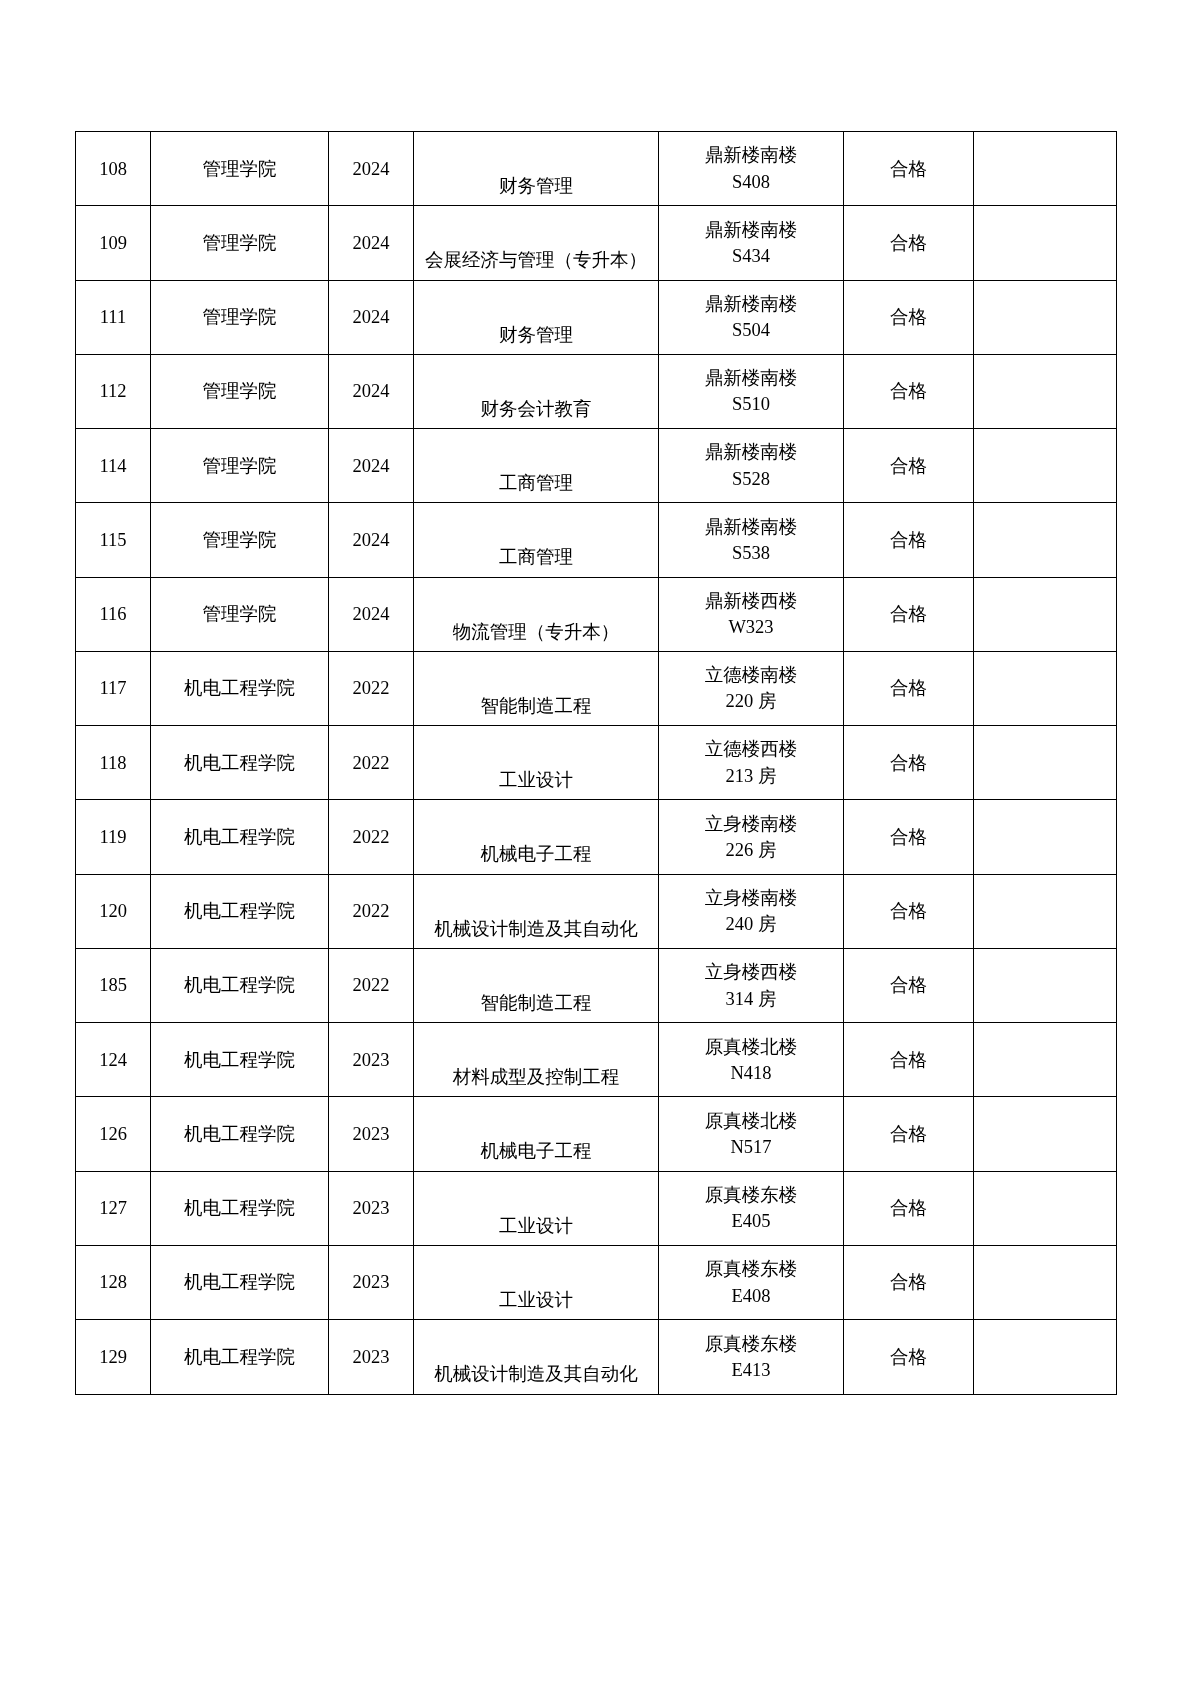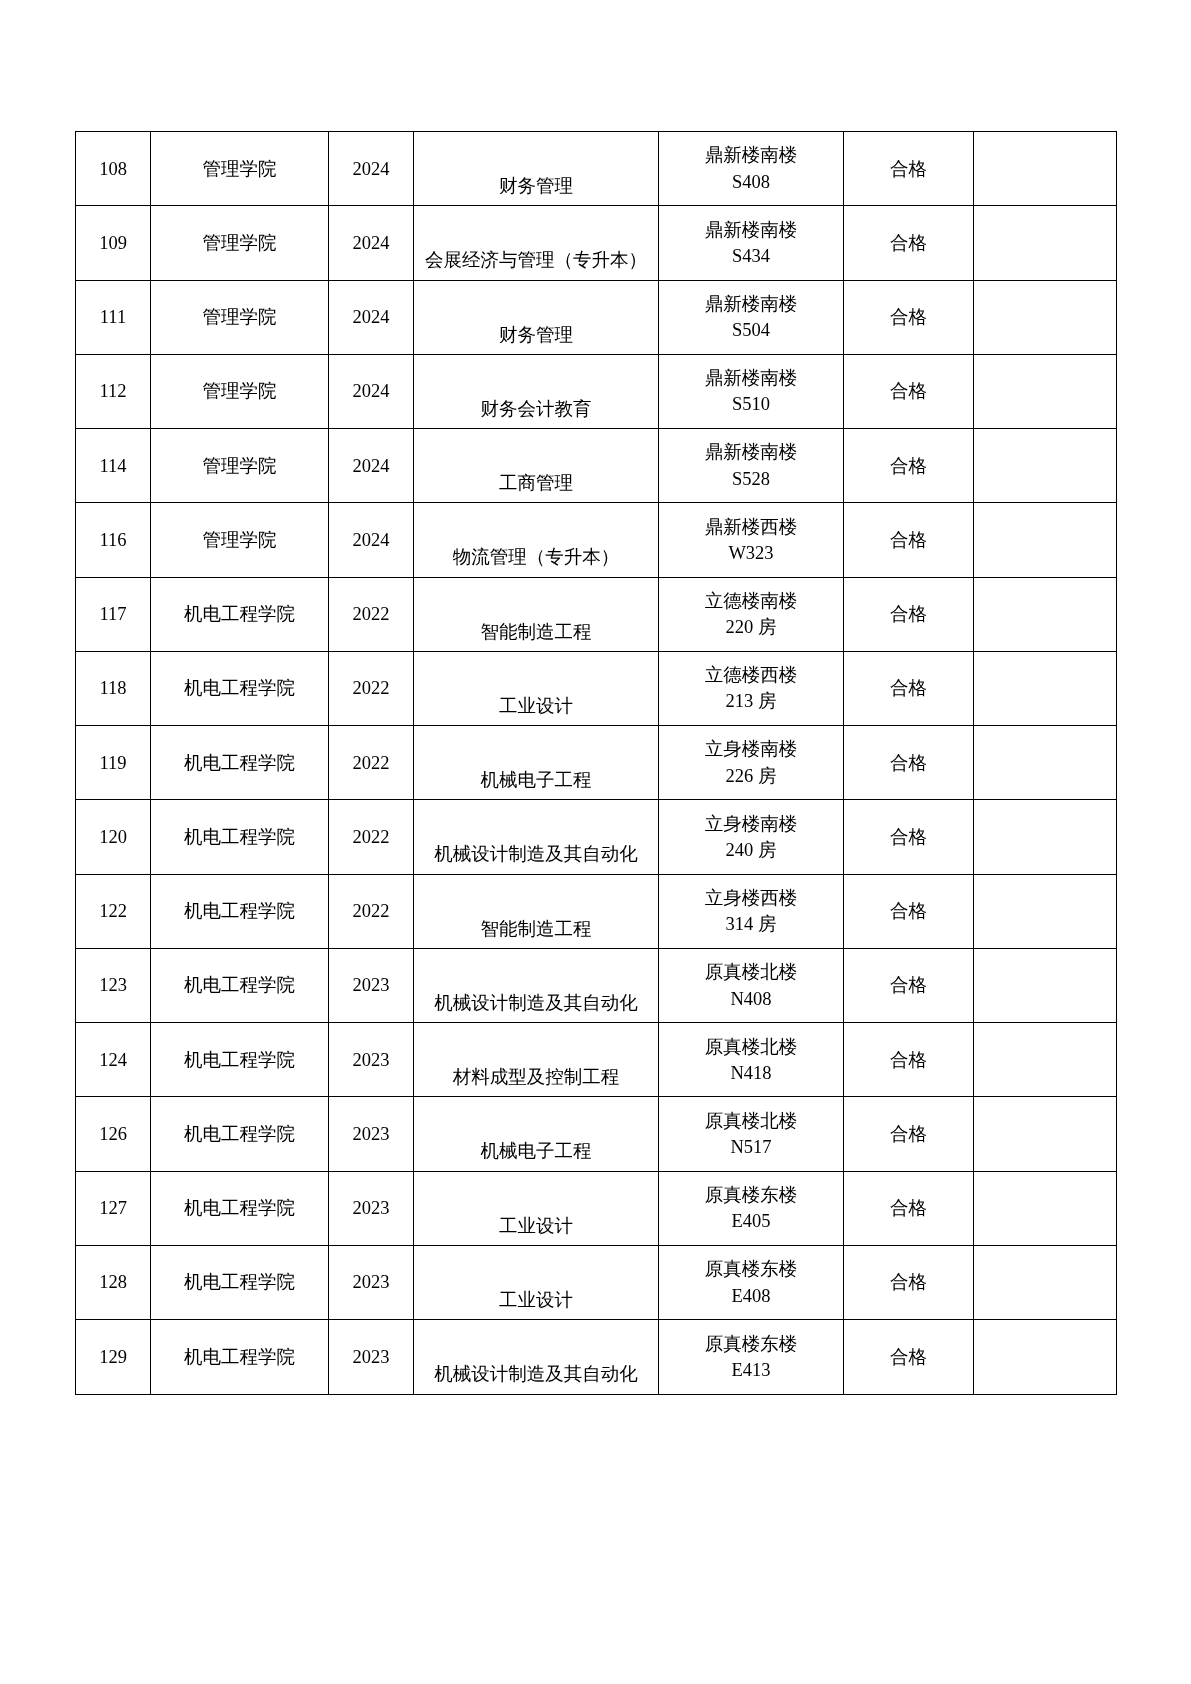--- a/index.html
+++ b/index.html
@@ -144,20 +144,36 @@
           <td class="room">
             <div>
               <span class="room-line1">鼎新楼南楼</span>
               <span class="room-line2">S528</span>
             </div>
           </td>
           <td class="result">合格</td>
           <td class="remark"></td>
         </tr>
         <tr>
+          <td class="no">115</td>
+          <td class="college">管理学院</td>
+          <td class="year">2024</td>
+          <td class="major-cell">
+            <span class="major">工商管理</span>
+          </td>
+          <td class="room">
+            <div>
+              <span class="room-line1">鼎新楼南楼</span>
+              <span class="room-line2">S538</span>
+            </div>
+          </td>
+          <td class="result">合格</td>
+          <td class="remark"></td>
+        </tr>
+        <tr>
           <td class="no">116</td>
           <td class="college">管理学院</td>
           <td class="year">2024</td>
           <td class="major-cell">
             <span class="major">物流管理（专升本）</span>
           </td>
           <td class="room">
             <div>
               <span class="room-line1">鼎新楼西楼</span>
               <span class="room-line2">W323</span>
@@ -224,46 +240,30 @@
           <td class="room">
             <div>
               <span class="room-line1">立身楼南楼</span>
               <span class="room-line2">240 房</span>
             </div>
           </td>
           <td class="result">合格</td>
           <td class="remark"></td>
         </tr>
         <tr>
-          <td class="no">122</td>
+          <td class="no">185</td>
           <td class="college">机电工程学院</td>
           <td class="year">2022</td>
           <td class="major-cell">
             <span class="major">智能制造工程</span>
           </td>
           <td class="room">
             <div>
               <span class="room-line1">立身楼西楼</span>
               <span class="room-line2">314 房</span>
-            </div>
-          </td>
-          <td class="result">合格</td>
-          <td class="remark"></td>
-        </tr>
-        <tr>
-          <td class="no">123</td>
-          <td class="college">机电工程学院</td>
-          <td class="year">2023</td>
-          <td class="major-cell">
-            <span class="major">机械设计制造及其自动化</span>
-          </td>
-          <td class="room">
-            <div>
-              <span class="room-line1">原真楼北楼</span>
-              <span class="room-line2">N408</span>
             </div>
           </td>
           <td class="result">合格</td>
           <td class="remark"></td>
         </tr>
         <tr>
           <td class="no">124</td>
           <td class="college">机电工程学院</td>
           <td class="year">2023</td>
           <td class="major-cell">

